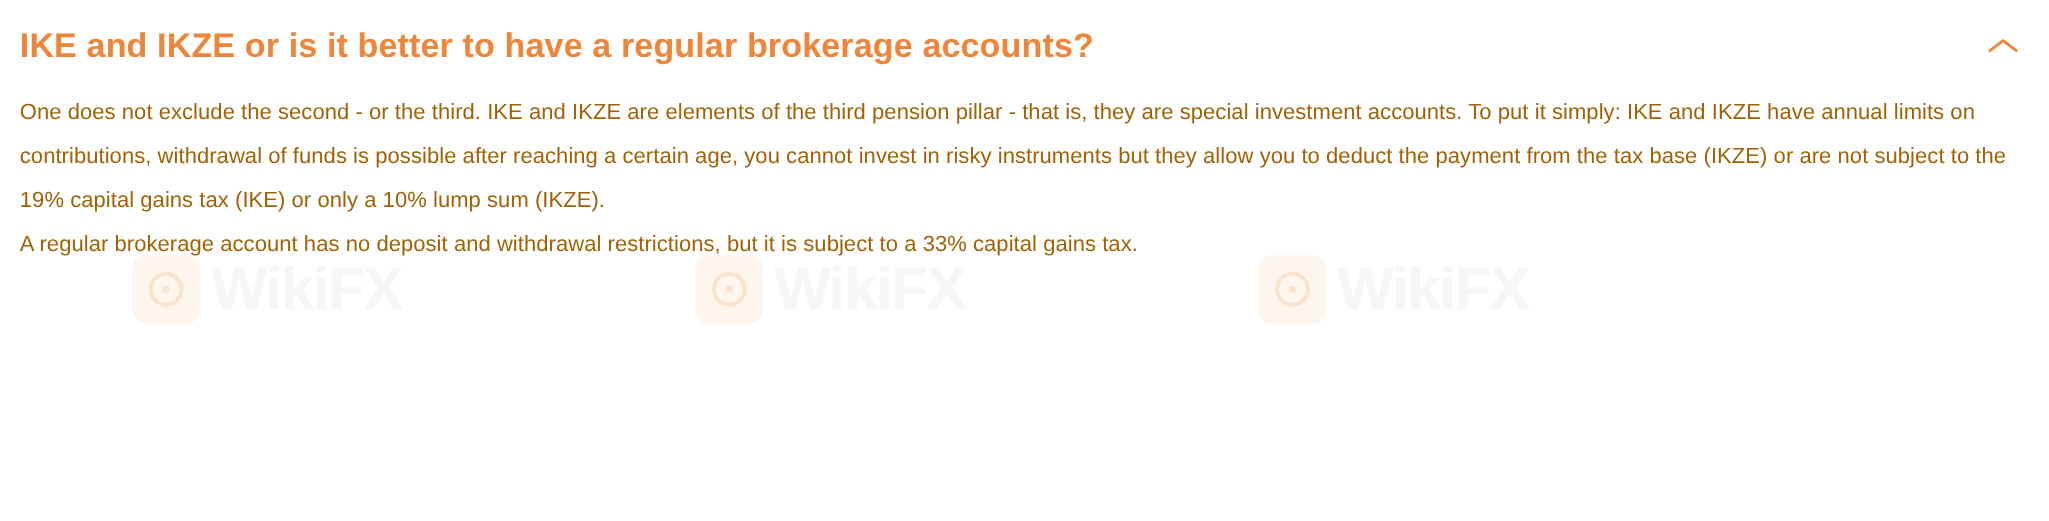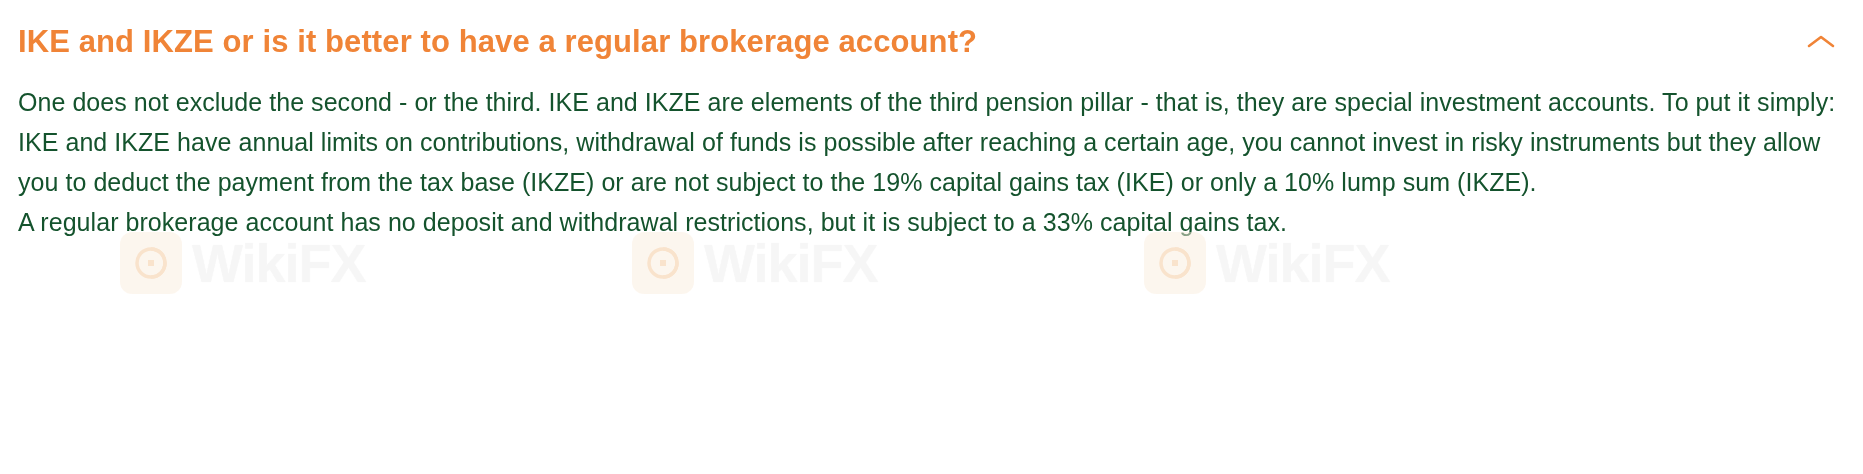--- a/index.html
+++ b/index.html
@@ -48,23 +48,23 @@
     display: flex;
     align-items: center;
     justify-content: center;
     margin-right: 4px;
     cursor: pointer;
   }
   .chevron-btn svg { display: block; }
 
   .accordion-body {
     padding-top: 20px;
-    font-size: 25px;
+    font-size: 20px;
     line-height: 40px;
-    color: #14532d;
+    color: #a16207;
     letter-spacing: 0.05px;
   }
 
   .para {
     margin: 0;
   }
   .para + .para { margin-top: 0; }
   .para.spaced { margin-top: 30px; }
 
   
@@ -105,21 +105,21 @@
   .wm1 { left: 120px;  top: 232px; }
   .wm2 { left: 632px;  top: 232px; }
   .wm3 { left: 1144px; top: 232px; }
 </style>
 </head>
 <body>
 
 <div class="accordion">
 
   <div class="accordion-header">
-    <div class="accordion-title">IKE and IKZE or is it better to have a regular brokerage account?</div>
+    <div class="accordion-title">IKE and IKZE or is it better to have a regular brokerage accounts?</div>
 
     <div class="chevron-btn">
       <svg width="30" height="18" viewBox="0 0 30 18" aria-hidden="true">
         <polyline points="3,13 15,4 27,13" fill="none" stroke="#f08437" stroke-width="2.6" stroke-linecap="round" stroke-linejoin="round"></polyline>
       </svg>
     </div>
   </div>
 
   <div class="accordion-body">
     <p class="para">One does not exclude the second - or the third. IKE and IKZE are elements of the third pension pillar - that is, they are special investment accounts. To put it simply: IKE and IKZE have annual limits on contributions, withdrawal of funds is possible after reaching a certain age, you cannot invest in risky instruments but they allow you to deduct the payment from the tax base (IKZE) or are not subject to the 19% capital gains tax (IKE) or only a 10% lump sum (IKZE).</p>

